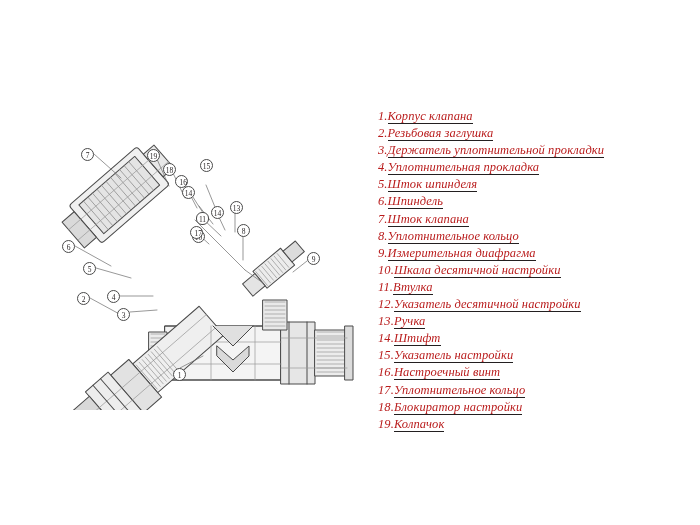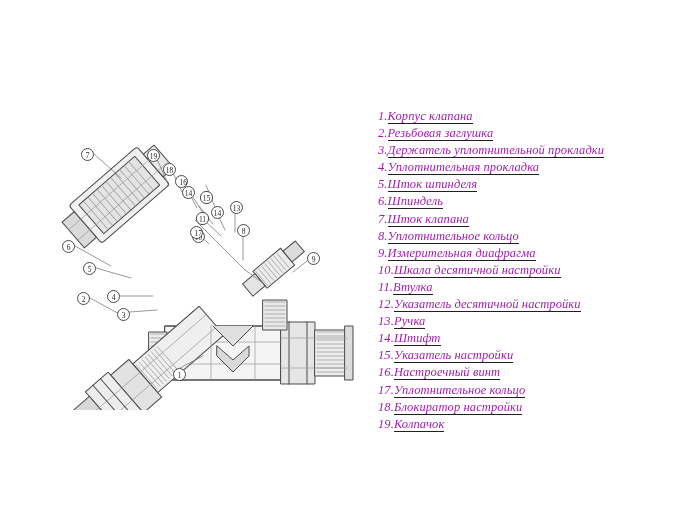--- a/index.html
+++ b/index.html
@@ -19,21 +19,21 @@
     position: absolute;
     left: 378px;
     top: 108px;
     width: 300px;
   }
   .legend-item {
     font-family: "Liberation Serif", serif;
     font-style: italic;
     font-size: 12.5px;
     line-height: 17.1px;
-    color: #a21caf;
+    color: #b91c1c;
     white-space: nowrap;
     letter-spacing: 0.1px;
   }
   .legend-item .num {
     font-style: italic;
   }
   .legend-item .txt {
     border-bottom: 1px solid #231f20;
     padding-bottom: 0px;
   }
@@ -227,21 +227,21 @@
     <div class="callout" style="left:38px;  top:142px;">5</div>
     <div class="callout" style="left:17px;  top:120px;">6</div>
     <div class="callout" style="left:36px;  top:28px;">7</div>
     <div class="callout" style="left:192px; top:104px;">8</div>
     <div class="callout" style="left:262px; top:132px;">9</div>
     <div class="callout" style="left:147px; top:79px;margin-top:31px;">10</div>
     <div class="callout" style="left:151px; top:92px;border-radius:6px;">11</div>
     <div class="callout" style="left:137px; top:66px;">14</div>
     <div class="callout" style="left:185px; top:81px;">13</div>
     <div class="callout" style="left:166px; top:86px;">14</div>
-    <div class="callout" style="left:155px; top:71px;border-radius:6px;">15</div>
+    <div class="callout" style="left:155px; top:39px;">15</div>
     <div class="callout" style="left:130px; top:55px;text-align:right;">16</div>
     <div class="callout" style="left:145px; top:106px;text-align:right;">17</div>
     <div class="callout" style="left:118px; top:43px;">18</div>
     <div class="callout" style="left:102px; top:29px;">19</div>
   </div>
 
   <div id="legend">
     <div class="legend-item"><span class="num">1.</span><span class="txt">Корпус клапана</span></div>
     <div class="legend-item"><span class="num">2.</span><span class="txt">Резьбовая заглушка</span></div>
     <div class="legend-item"><span class="num">3.</span><span class="txt">Держатель уплотнительной прокладки</span></div>

